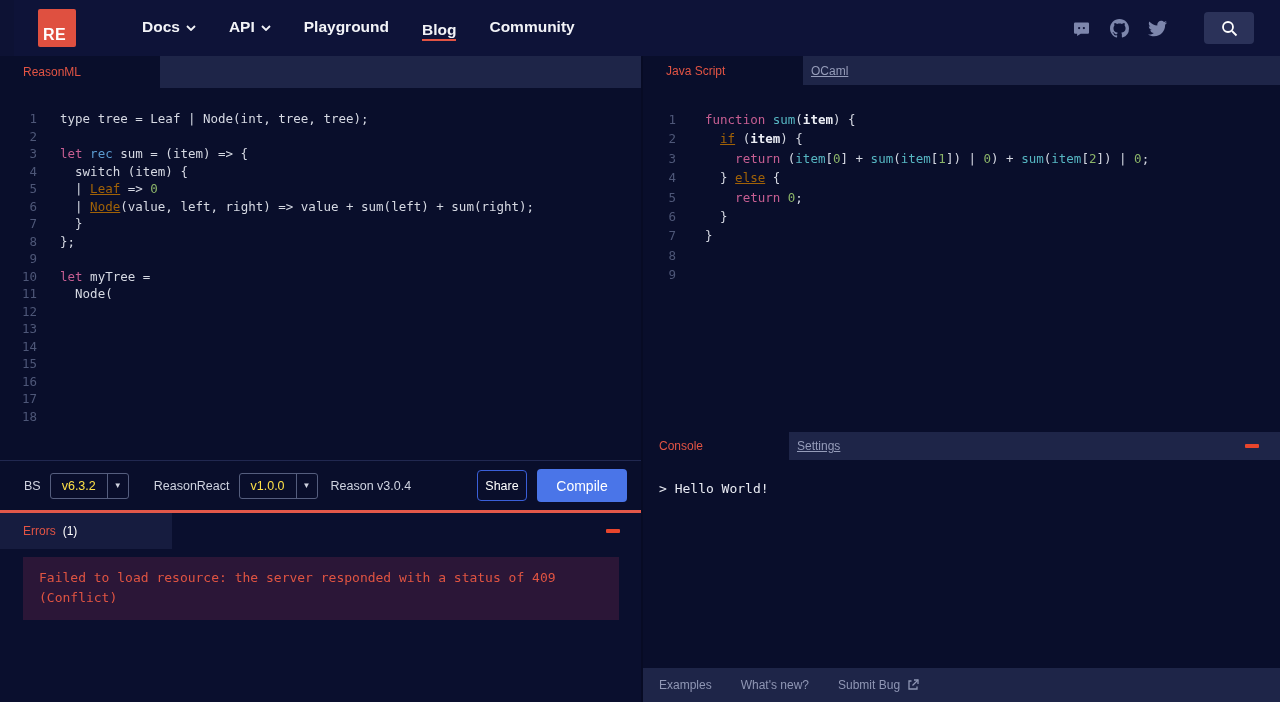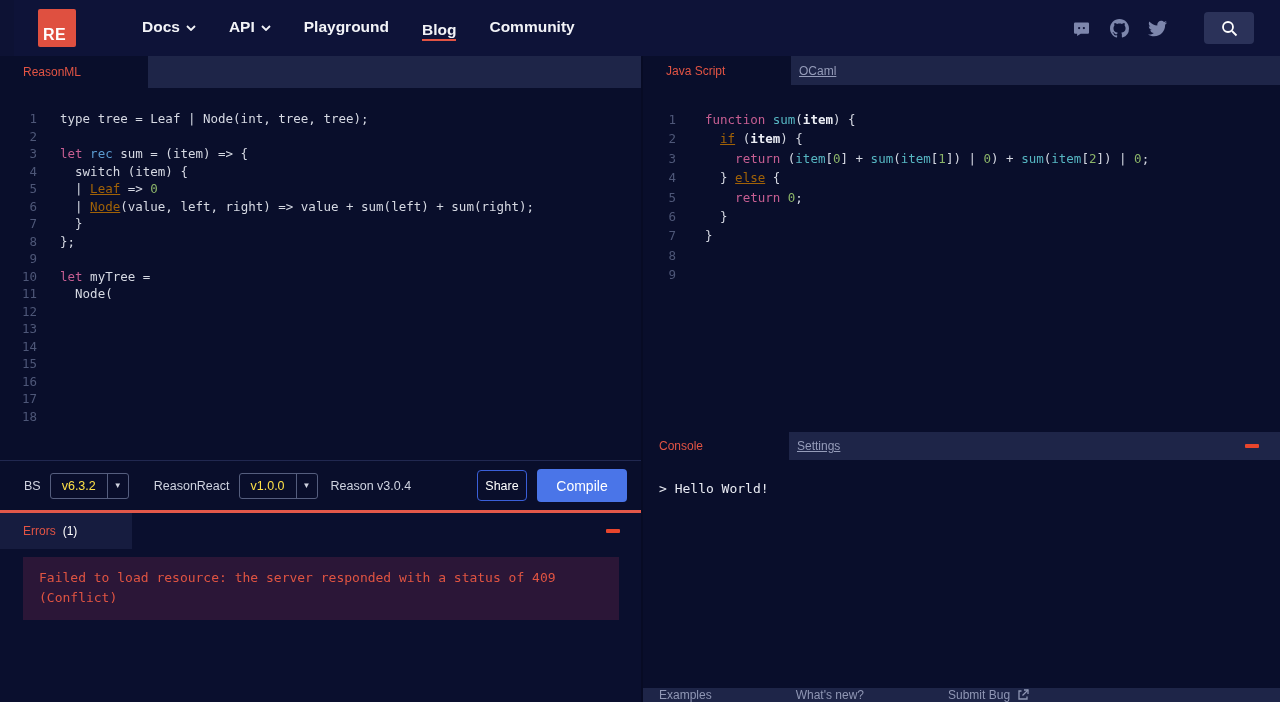--- a/index.html
+++ b/index.html
@@ -22,21 +22,21 @@
   .main { display:flex; height:646px; }
   .col-left { width:641px; display:flex; flex-direction:column; }
   .v-divider { width:2px; background:#070b24; }
   .col-right { flex:1; display:flex; flex-direction:column; }
 
   
   .tabstrip { background:#1e2548; display:flex; align-items:stretch; }
   .tabstrip.left { height:32px; }
   .tabstrip.right { height:29px; }
   .tab { display:flex; align-items:center; padding-left:23px; font-size:12px; color:#959cb9; cursor:pointer; }
-  .tab.active { background:#090e2b; color:#e25444; width:148px; }
+  .tab.active { background:#090e2b; color:#e25444; width:160px; }
   .tab.plain { padding-left:8px;text-decoration:underline; }
 
   
   .editor { background:#090e2b; font-family:"DejaVu Sans Mono", monospace; font-size:12.5px; }
   .editor.reason { height:372px; padding-top:22px; }
   .editor.js { height:347px; padding-top:25px; }
   .code-line { display:flex; white-space:pre; }
   .editor.reason .code-line { height:17.5px; line-height:17.5px; }
   .editor.js .code-line { height:19.4px; line-height:19.4px; }
   .gutter { width:37px; text-align:right; color:#4e5778; flex:none; }
@@ -59,33 +59,33 @@
   .select .caretbox { width:21px; align-self:stretch; border-left:1px solid #555e7e; display:flex; align-items:center; justify-content:center; color:#cfd3e0; font-size:8px; }
   .gap25 { width:25px; } .gap13 { width:13px; }
   .share-btn { margin-left:auto; width:50px; height:31px; background:transparent; border:1px solid #3a5fd9; border-radius:4px; color:#fff; font-size:12.5px; cursor:pointer; font-family:"Liberation Sans",sans-serif; }
   .compile-btn { margin-left:10px; width:90px; height:33px; background:#4a75e8; border:none; border-radius:4px; color:#fff; font-size:14px; cursor:pointer; font-family:"Liberation Sans",sans-serif; }
 
   .orange-rule { height:3px; background:#e2584a; }
 
   
   .errors-panel { flex:1; background:#0a0f2e; }
   .errors-header { height:36px; display:flex; align-items:stretch; }
-  .errors-tab { width:132px; background:#161c3f; display:flex; align-items:center; padding-left:23px; gap:7px; font-size:12px; cursor:pointer; }
+  .errors-tab { width:172px; background:#161c3f; display:flex; align-items:center; padding-left:23px; gap:7px; font-size:12px; cursor:pointer; }
   .errors-tab .t1 { color:#e25444; }
   .errors-tab .t2 { color:#fff; }
   .minus-btn { margin-left:auto; align-self:center; margin-right:21px; width:14px; height:4px; background:#e8452c; border:none; border-radius:1px; cursor:pointer; padding:0; }
   .error-box { margin:8px 22px 0 23px; background:#2b1637; padding:11px 16px 13px; font-family:"DejaVu Sans Mono", monospace; font-size:13px; line-height:19.5px; color:#e05442; }
 
   
   .console-strip { height:28px; background:#1e2548; display:flex; align-items:stretch; }
   .console-strip .tab.active { width:146px; padding-left:16px; }
   .console-body { flex:1; background:#090e2b; padding:21px 16px; font-family:"DejaVu Sans Mono", monospace; font-size:13px; color:#e9ebf3; }
 
   
-  .footer { height:14px; background:#1e2548; display:flex; align-items:center; padding-left:16px; gap:84px; }
+  .footer { height:34px; background:#1e2548; display:flex; align-items:center; padding-left:16px; gap:29px; }
   .footer-item { color:#8f96b4; font-size:12px; display:flex; align-items:center; gap:7px; cursor:pointer; }
 </style>
 </head>
 <body>
 
 <nav class="navbar">
   <div class="logo">
     <span>RE</span>
   </div>
   <ul class="nav-menu">

